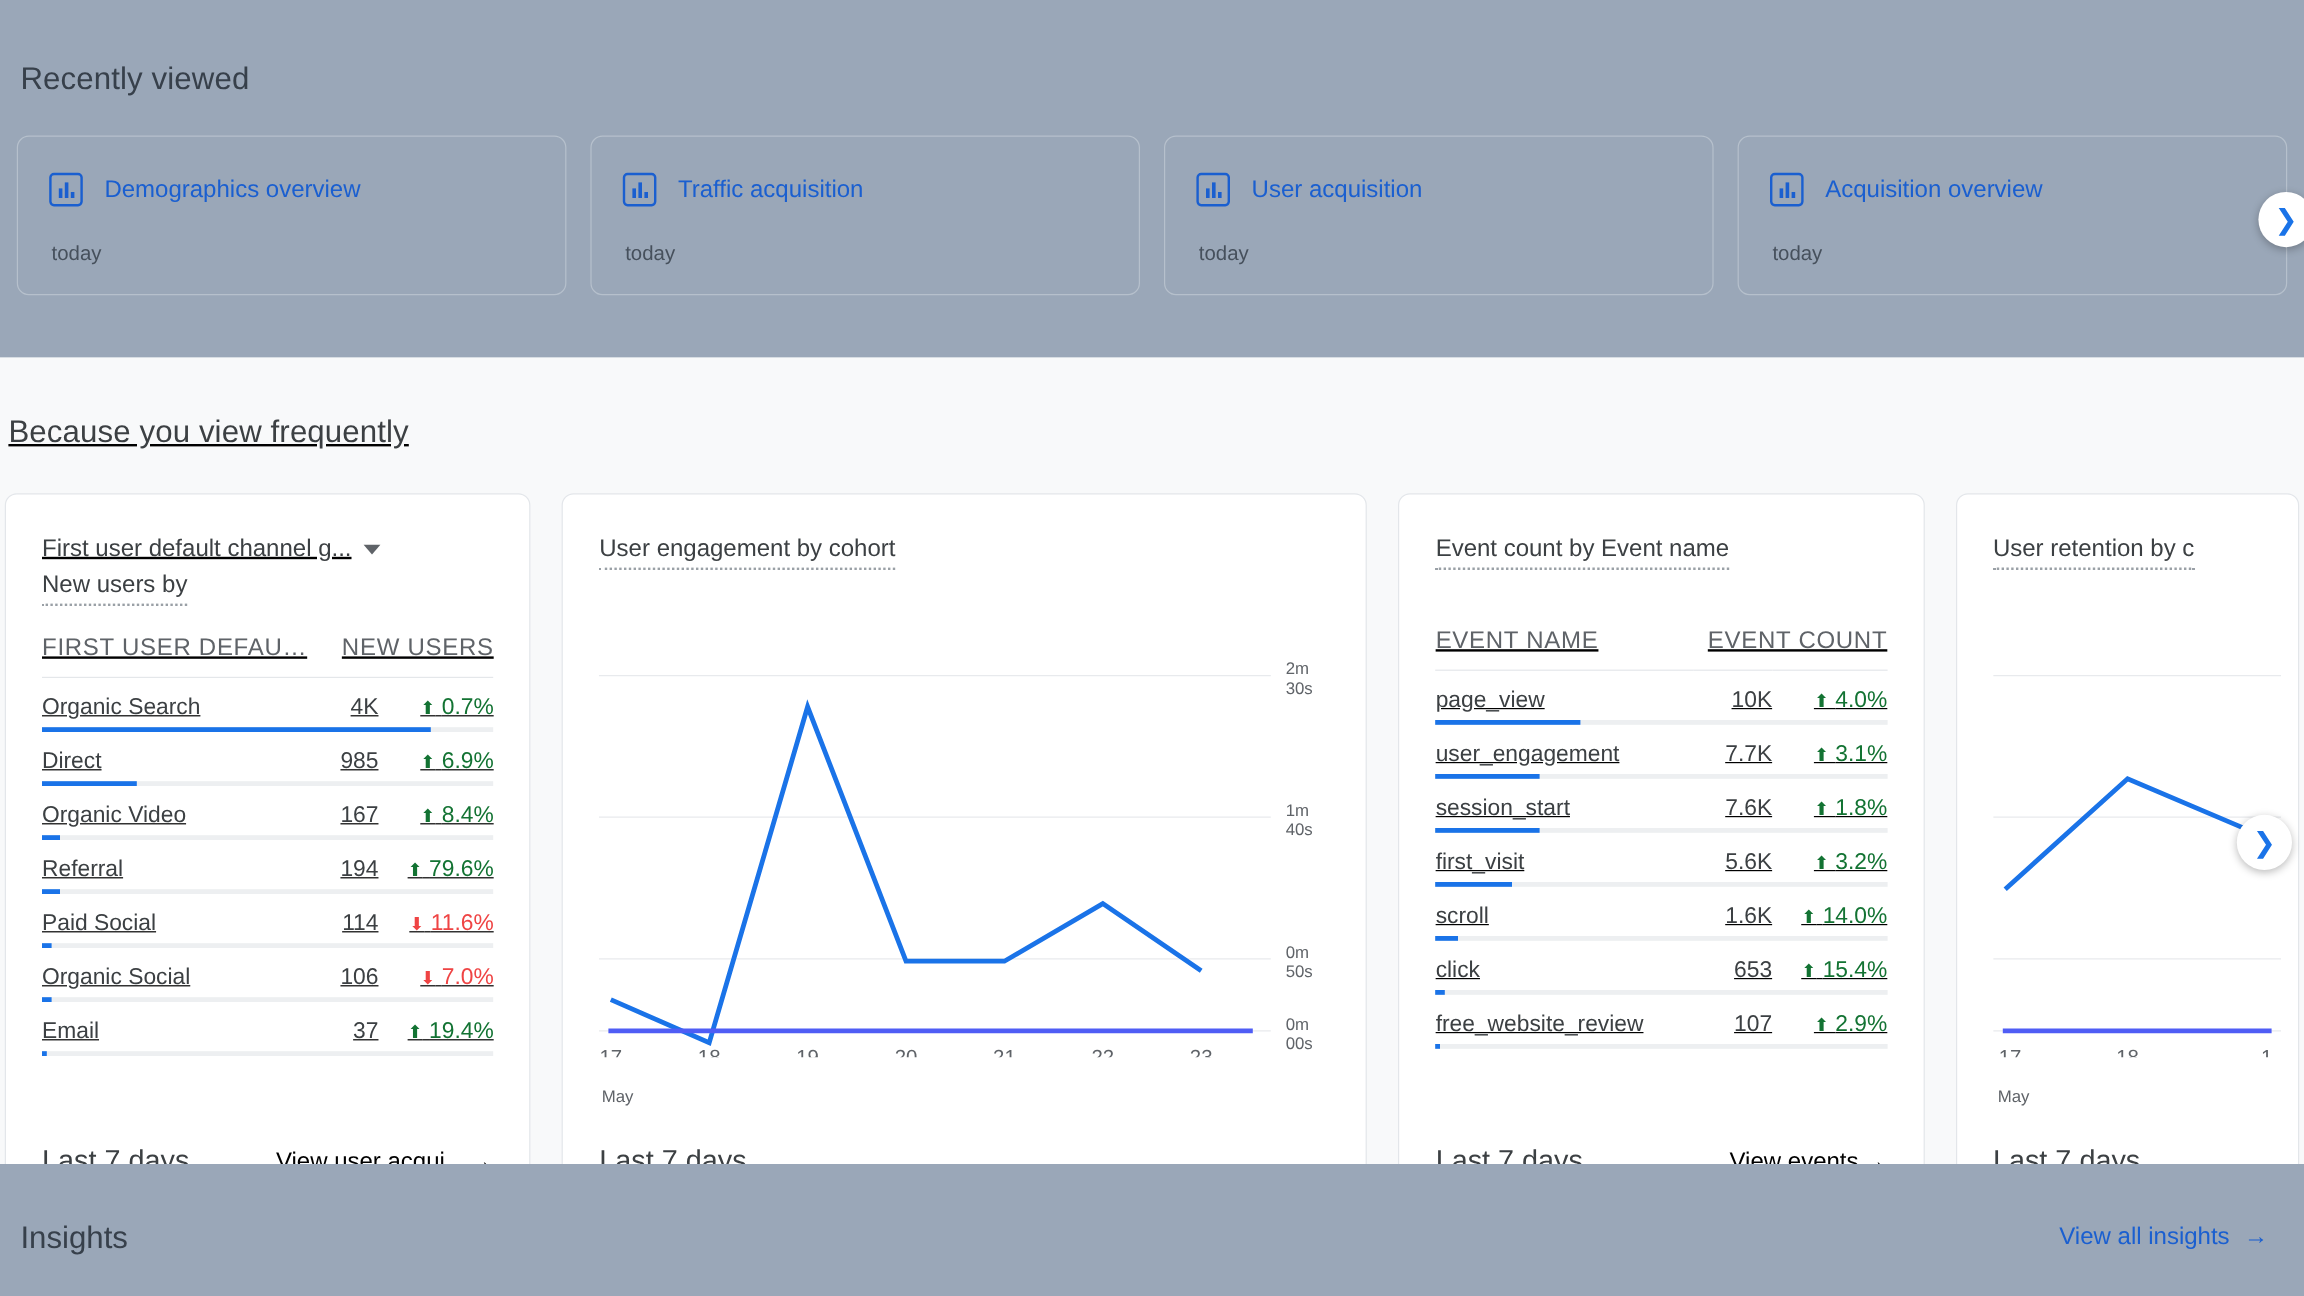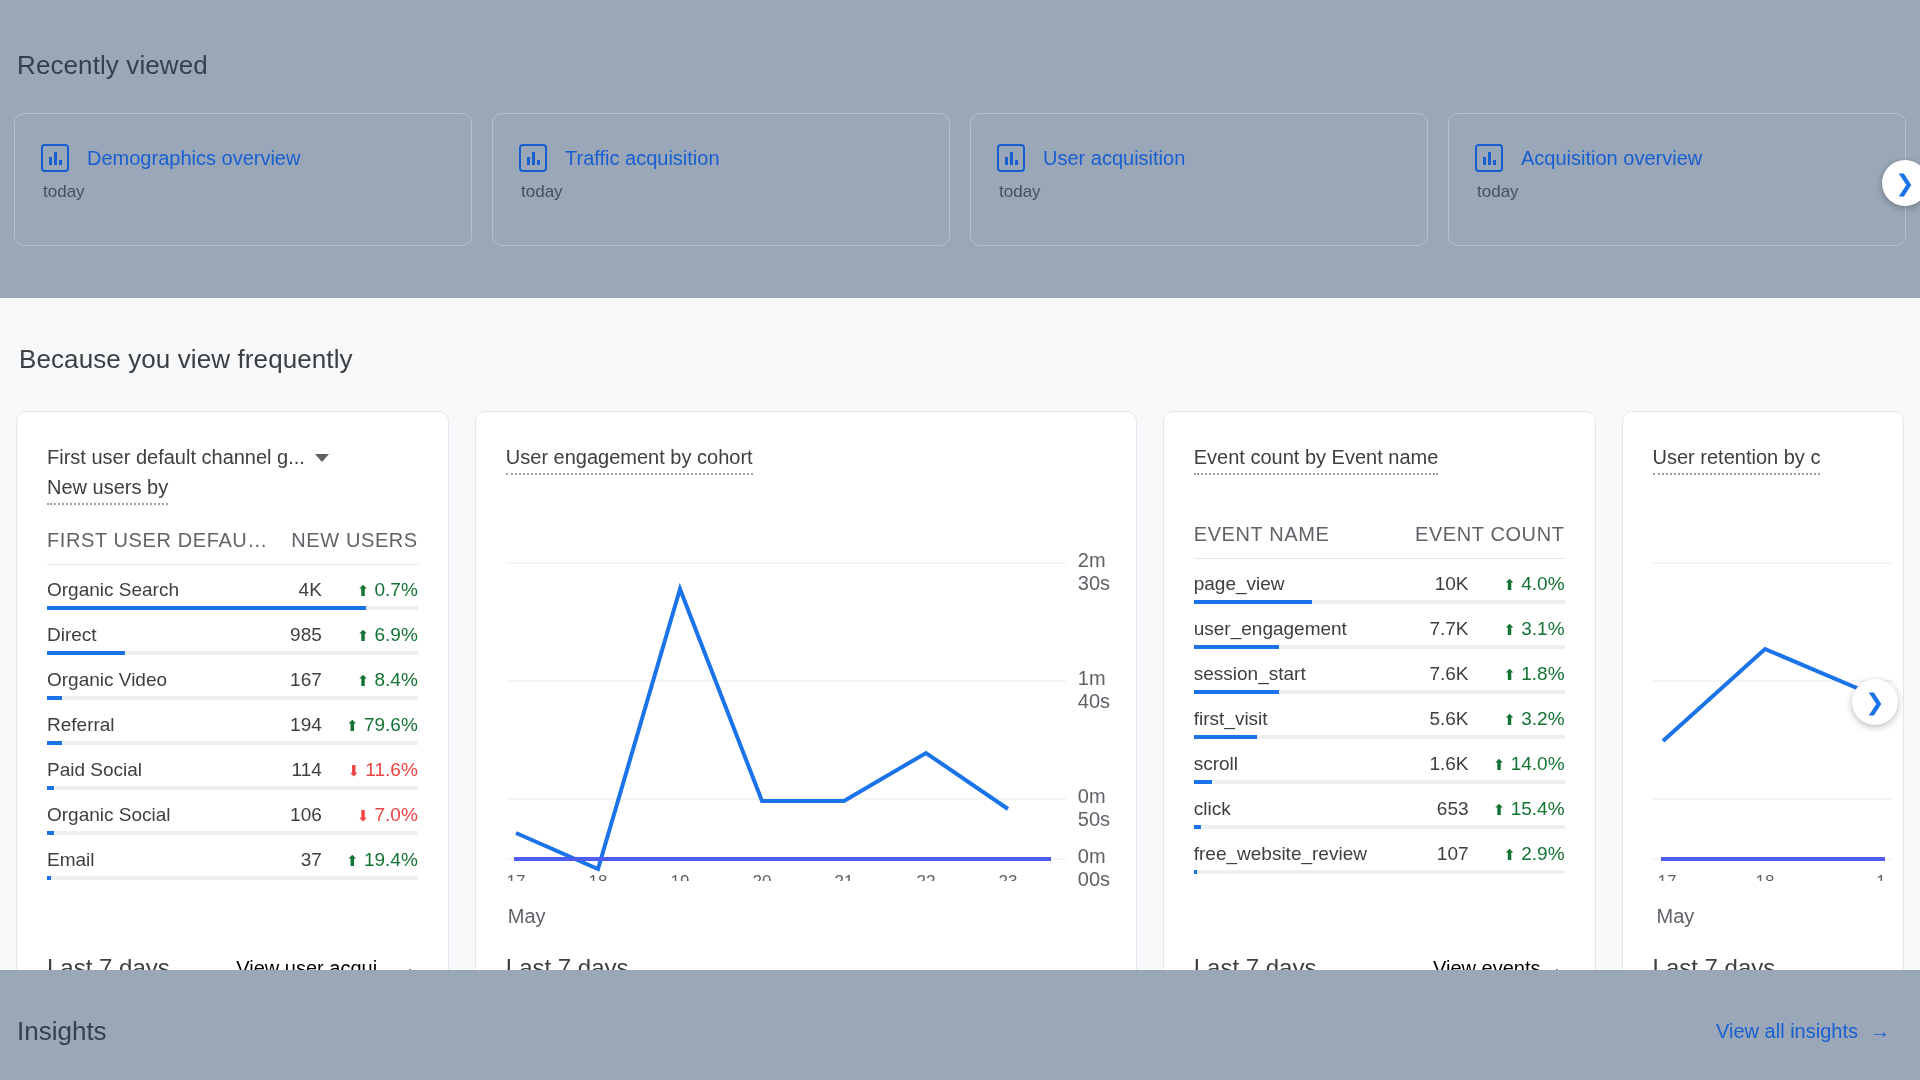--- a/index.html
+++ b/index.html
@@ -51,21 +51,21 @@
     width: 28px; height: 28px;
     border: 2px solid #1a5fd0; border-radius: 4px;
     display: flex; align-items: flex-end; justify-content: center;
     gap: 2px; padding-bottom: 5px;
   }
   .rc-icon i { display: block; width: 3px; background: #1a5fd0; }
   .rc-icon i:nth-child(1) { height: 8px; }
   .rc-icon i:nth-child(2) { height: 13px; }
   .rc-icon i:nth-child(3) { height: 5px; }
   .rc-title { font-size: 20px; color: #1a5fd0; }
-  .rc-sub { font-size: 17px; color: #46505c; margin-top: 10px; margin-left: 2px; }
+  .rc-sub { font-size: 17px; color: #46505c; margin-top: 30px; margin-left: 2px; }
 
   .carousel-next {
     position: absolute;
     width: 46px; height: 46px; border-radius: 50%;
     background: #ffffff;
     box-shadow: 0 2px 7px rgba(0,0,0,.28);
     display: flex; align-items: center; justify-content: center;
     color: #1a73e8; font-size: 23px; line-height: 1;
   }
   .carousel-recent { right: -22px; top: 47px; }
@@ -148,21 +148,21 @@
   }
   .card-link {
     display: flex; align-items: center; gap: 2px;
     font-size: 20px; color: #000000;
   }
   .card-link .arr { font-size: 22px; }
 
   
   .chart-wrap { margin-top: 26px; position: relative; flex: 0 0 auto; }
   .axis-label {
-    position: absolute; font-size: 20px; color: #5f6368;
+    position: absolute; font-size: 14px; color: #5f6368;
   }
 
   
   .insights-inner {
     display: flex; align-items: center; justify-content: space-between;
     padding-top: 46px;
   }
   .insights-title { font-size: 26px; color: #37404b; padding-left: 3px; }
   .insights-link {
     display: flex; align-items: center; gap: 12px;
@@ -225,21 +225,21 @@
             </div>
           <div class="rc-title">Acquisition overview</div>
         </div>
         <div class="rc-sub">today</div>
       </div>
 
       <div class="carousel-next carousel-recent">❯</div>
     </div>
   </div>
 
-  <div class="band-light" style="height:672px;padding:0 16px;position:relative;">
+  <div class="band-light" style="height:672px;padding:0 4px;position:relative;text-decoration:underline;">
     <div class="section-title" style="padding-top:46px;">Because you view frequently</div>
 
     <div class="cards-row" style="padding:0;">
 
       <div class="card card-a">
         <div>
           <div class="card-title card-title-2">
             <span>First user default channel g...</span>
             <span class="caret"></span>
           </div>

